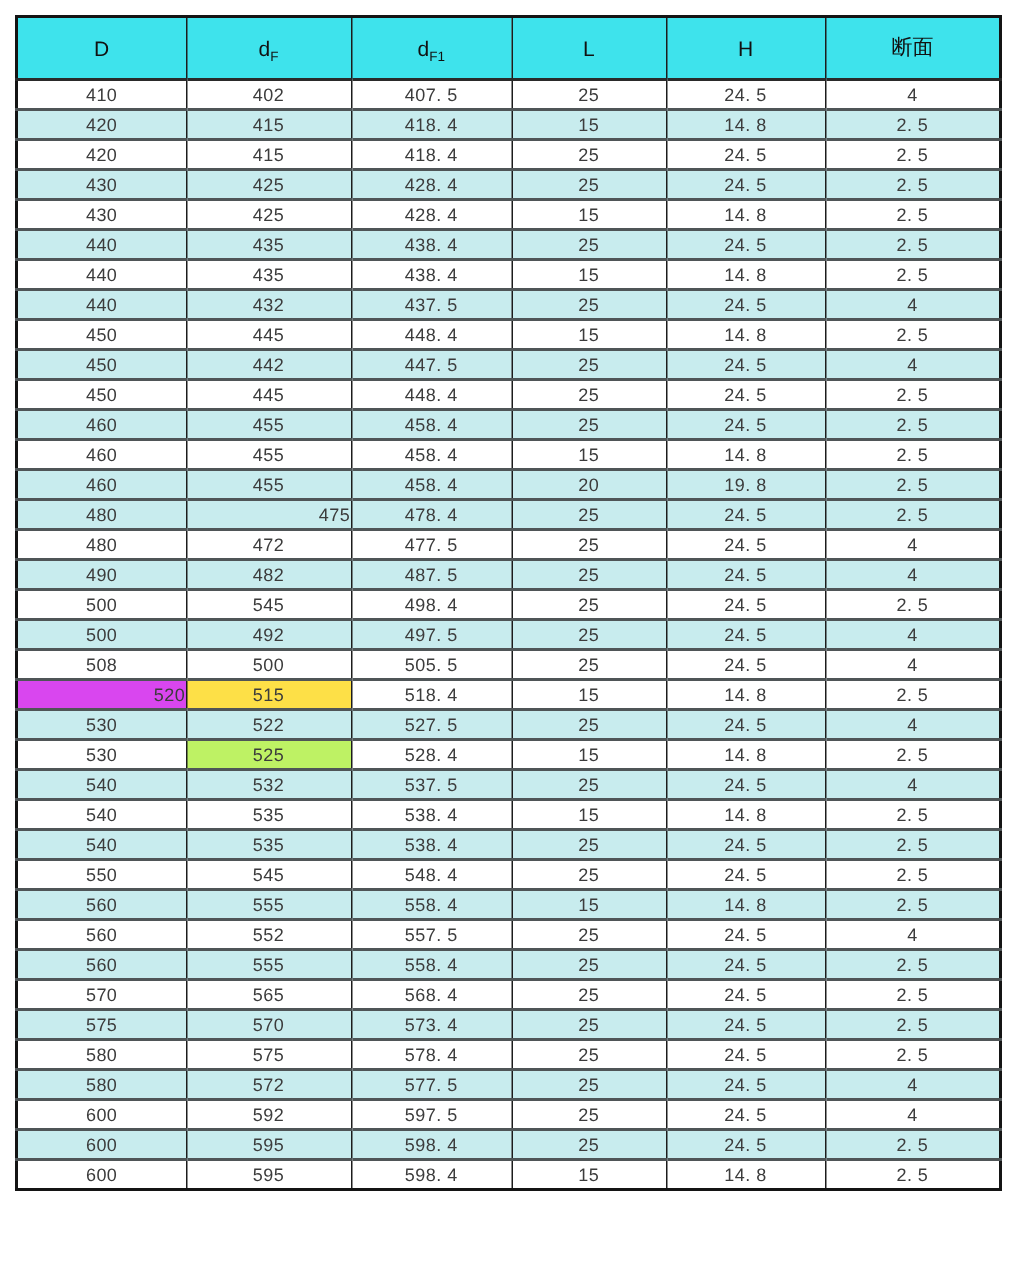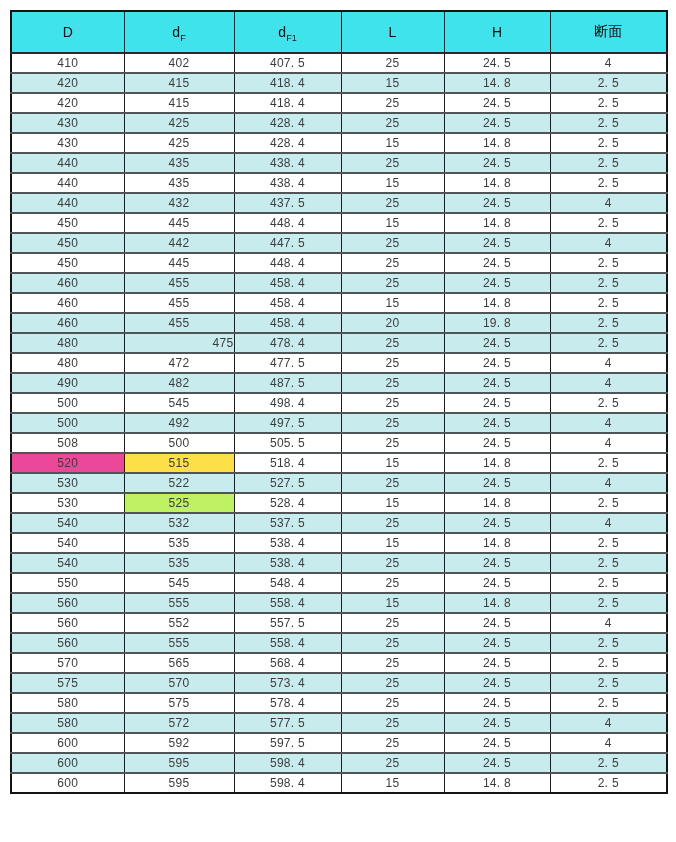--- a/index.html
+++ b/index.html
@@ -229,21 +229,21 @@
   </tr>
         <tr>
     <td style="background: rgb(255, 255, 255);">508</td>
     <td style="background: rgb(255, 255, 255);">500</td>
     <td style="background: rgb(255, 255, 255);">505. 5</td>
     <td style="background: rgb(255, 255, 255);">25</td>
     <td style="background: rgb(255, 255, 255);">24. 5</td>
     <td style="background: rgb(255, 255, 255);">4</td>
   </tr>
         <tr>
-    <td style="background: #ec4899;">520</td>
+    <td style="background: #d946ef; text-align: right;">520</td>
     <td style="background: #fde047;">515</td>
     <td style="background: rgb(255, 255, 255);">518. 4</td>
     <td style="background: rgb(255, 255, 255);">15</td>
     <td style="background: rgb(255, 255, 255);">14. 8</td>
     <td style="background: rgb(255, 255, 255);">2. 5</td>
   </tr>
         <tr>
     <td style="background: rgb(200, 236, 238);">530</td>
     <td style="background: rgb(200, 236, 238);">522</td>
     <td style="background: rgb(200, 236, 238);">527. 5</td>

